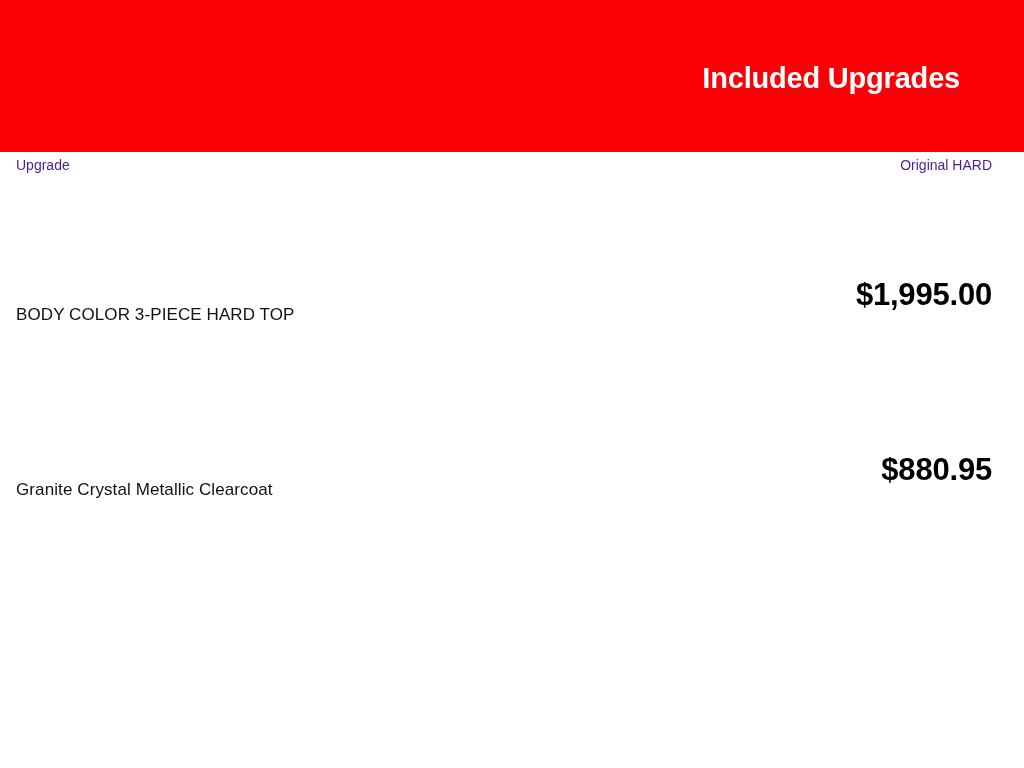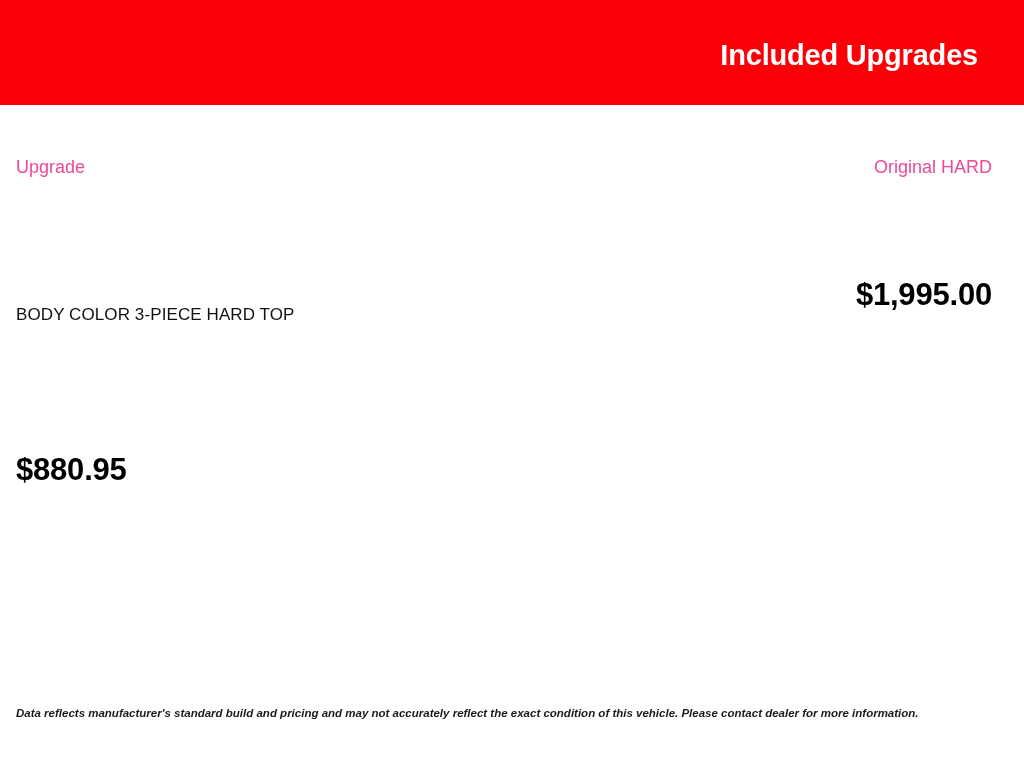--- a/index.html
+++ b/index.html
@@ -21,27 +21,27 @@
     height: 768px;
     box-sizing: border-box;
   }
 
   
   .banner {
     position: absolute;
     left: 0;
     top: 0;
     width: 1024px;
-    height: 105px;
+    height: 152px;
     background: #fb0007;
     display: flex;
     align-items: center;
     justify-content: flex-end;
     box-sizing: border-box;
-    padding-right: 46px;
+    padding-right: 64px;
   }
   .banner-title {
     color: #ffffff;
     font-size: 29px;
     font-weight: bold;
     letter-spacing: -0.2px;
     line-height: 1.1;
     margin: 0;
     padding-top: 6px;
   }
@@ -53,22 +53,22 @@
     top: 131px;
     width: 1024px;
     height: 76px;
     box-sizing: border-box;
     padding: 26px 32px 0 16px;
     display: flex;
     justify-content: space-between;
     align-items: flex-start;
   }
   .col-head span {
-    font-size: 18px;
-    color: #ec4899;
+    font-size: 14px;
+    color: #4c1d95;
     font-weight: normal;
   }
   .col-head .col-right {
     text-align: right;
   }
 
   
   .rows {
     position: absolute;
     left: 0;
@@ -130,21 +130,21 @@
   </div>
 
   <div class="rows">
 
     <div class="row">
       <span class="row-label">BODY COLOR 3-PIECE HARD TOP</span>
       <span class="row-price">$1,995.00</span>
     </div>
 
     <div class="row">
+      <span class="row-label">Granite Crystal Metallic Clearcoat</span>
       <span class="row-price">$880.95</span>
     </div>
 
 
   </div>
 
-  <div class="disclaimer">Data reflects manufacturer's standard build and pricing and may not accurately reflect the exact condition of this vehicle. Please contact dealer for more information.</div>
 
 </div>
 
 </body></html>

